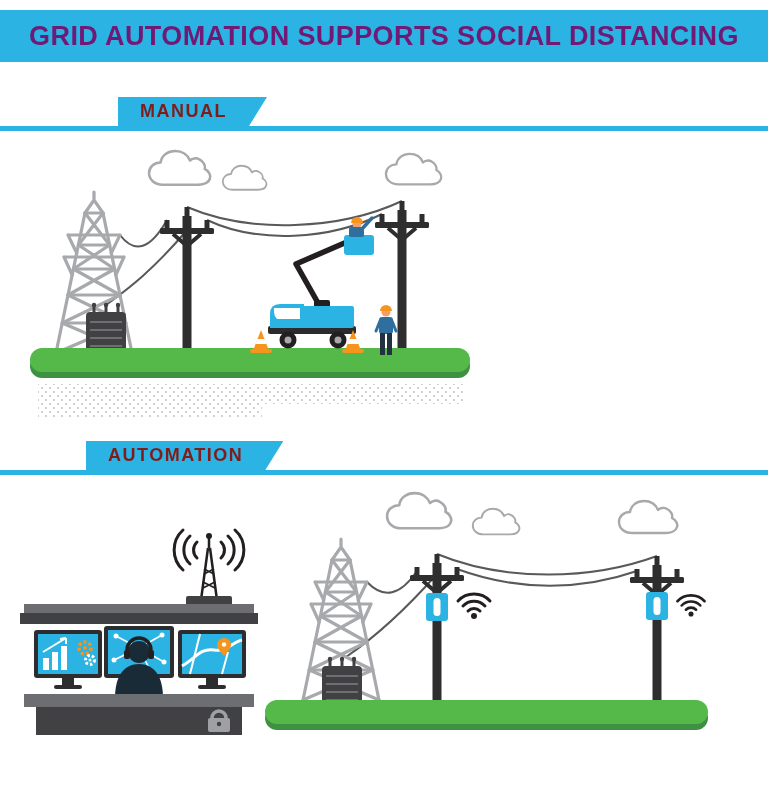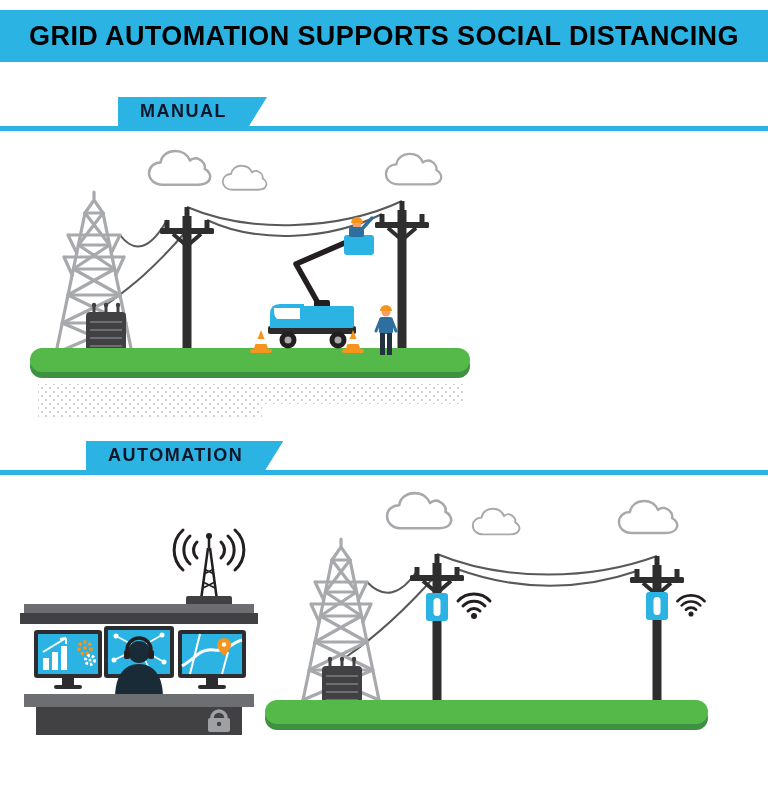--- a/index.html
+++ b/index.html
@@ -1,21 +1,21 @@
 <!DOCTYPE html>
 <html><head>
 <meta charset="utf-8">
 <style>
   html,body{margin:0;padding:0;background:#fff;}
   .page{position:relative;width:768px;height:791px;background:#fff;overflow:hidden;
         font-family:"Liberation Sans",sans-serif;}
   .title-band{position:absolute;top:10px;left:0;width:768px;height:52px;background:#2ab3e3;
         display:flex;align-items:center;justify-content:center;}
-  .title-band h1{margin:0;color:#000000;font-size:27px;font-weight:700;letter-spacing:.4px;white-space:nowrap;}
-  .section-tab{position:absolute;height:29px;background:#2ab3e3;color:#0f172a;font-weight:700;
+  .title-band h1{margin:0;color:#701a75;font-size:27px;font-weight:700;letter-spacing:.4px;white-space:nowrap;}
+  .section-tab{position:absolute;height:29px;background:#2ab3e3;color:#7f1d1d;font-weight:700;
         font-size:18px;letter-spacing:1.5px;display:flex;align-items:center;
         padding:0 40px 0 22px;clip-path:polygon(0 0,100% 0,calc(100% - 18px) 100%,0 100%);}
   #manual-tab{left:118px;top:97px;}
   #automated-tab{left:86px;top:441px;}
   .rule{position:absolute;left:0;width:768px;height:5px;background:#2ab3e3;}
   #manual-rule{top:126px;}
   #automated-rule{top:470px;}
   .scene{position:absolute;left:0;}
   #manual-scene{top:138px;}
   #automated-scene{top:480px;}

